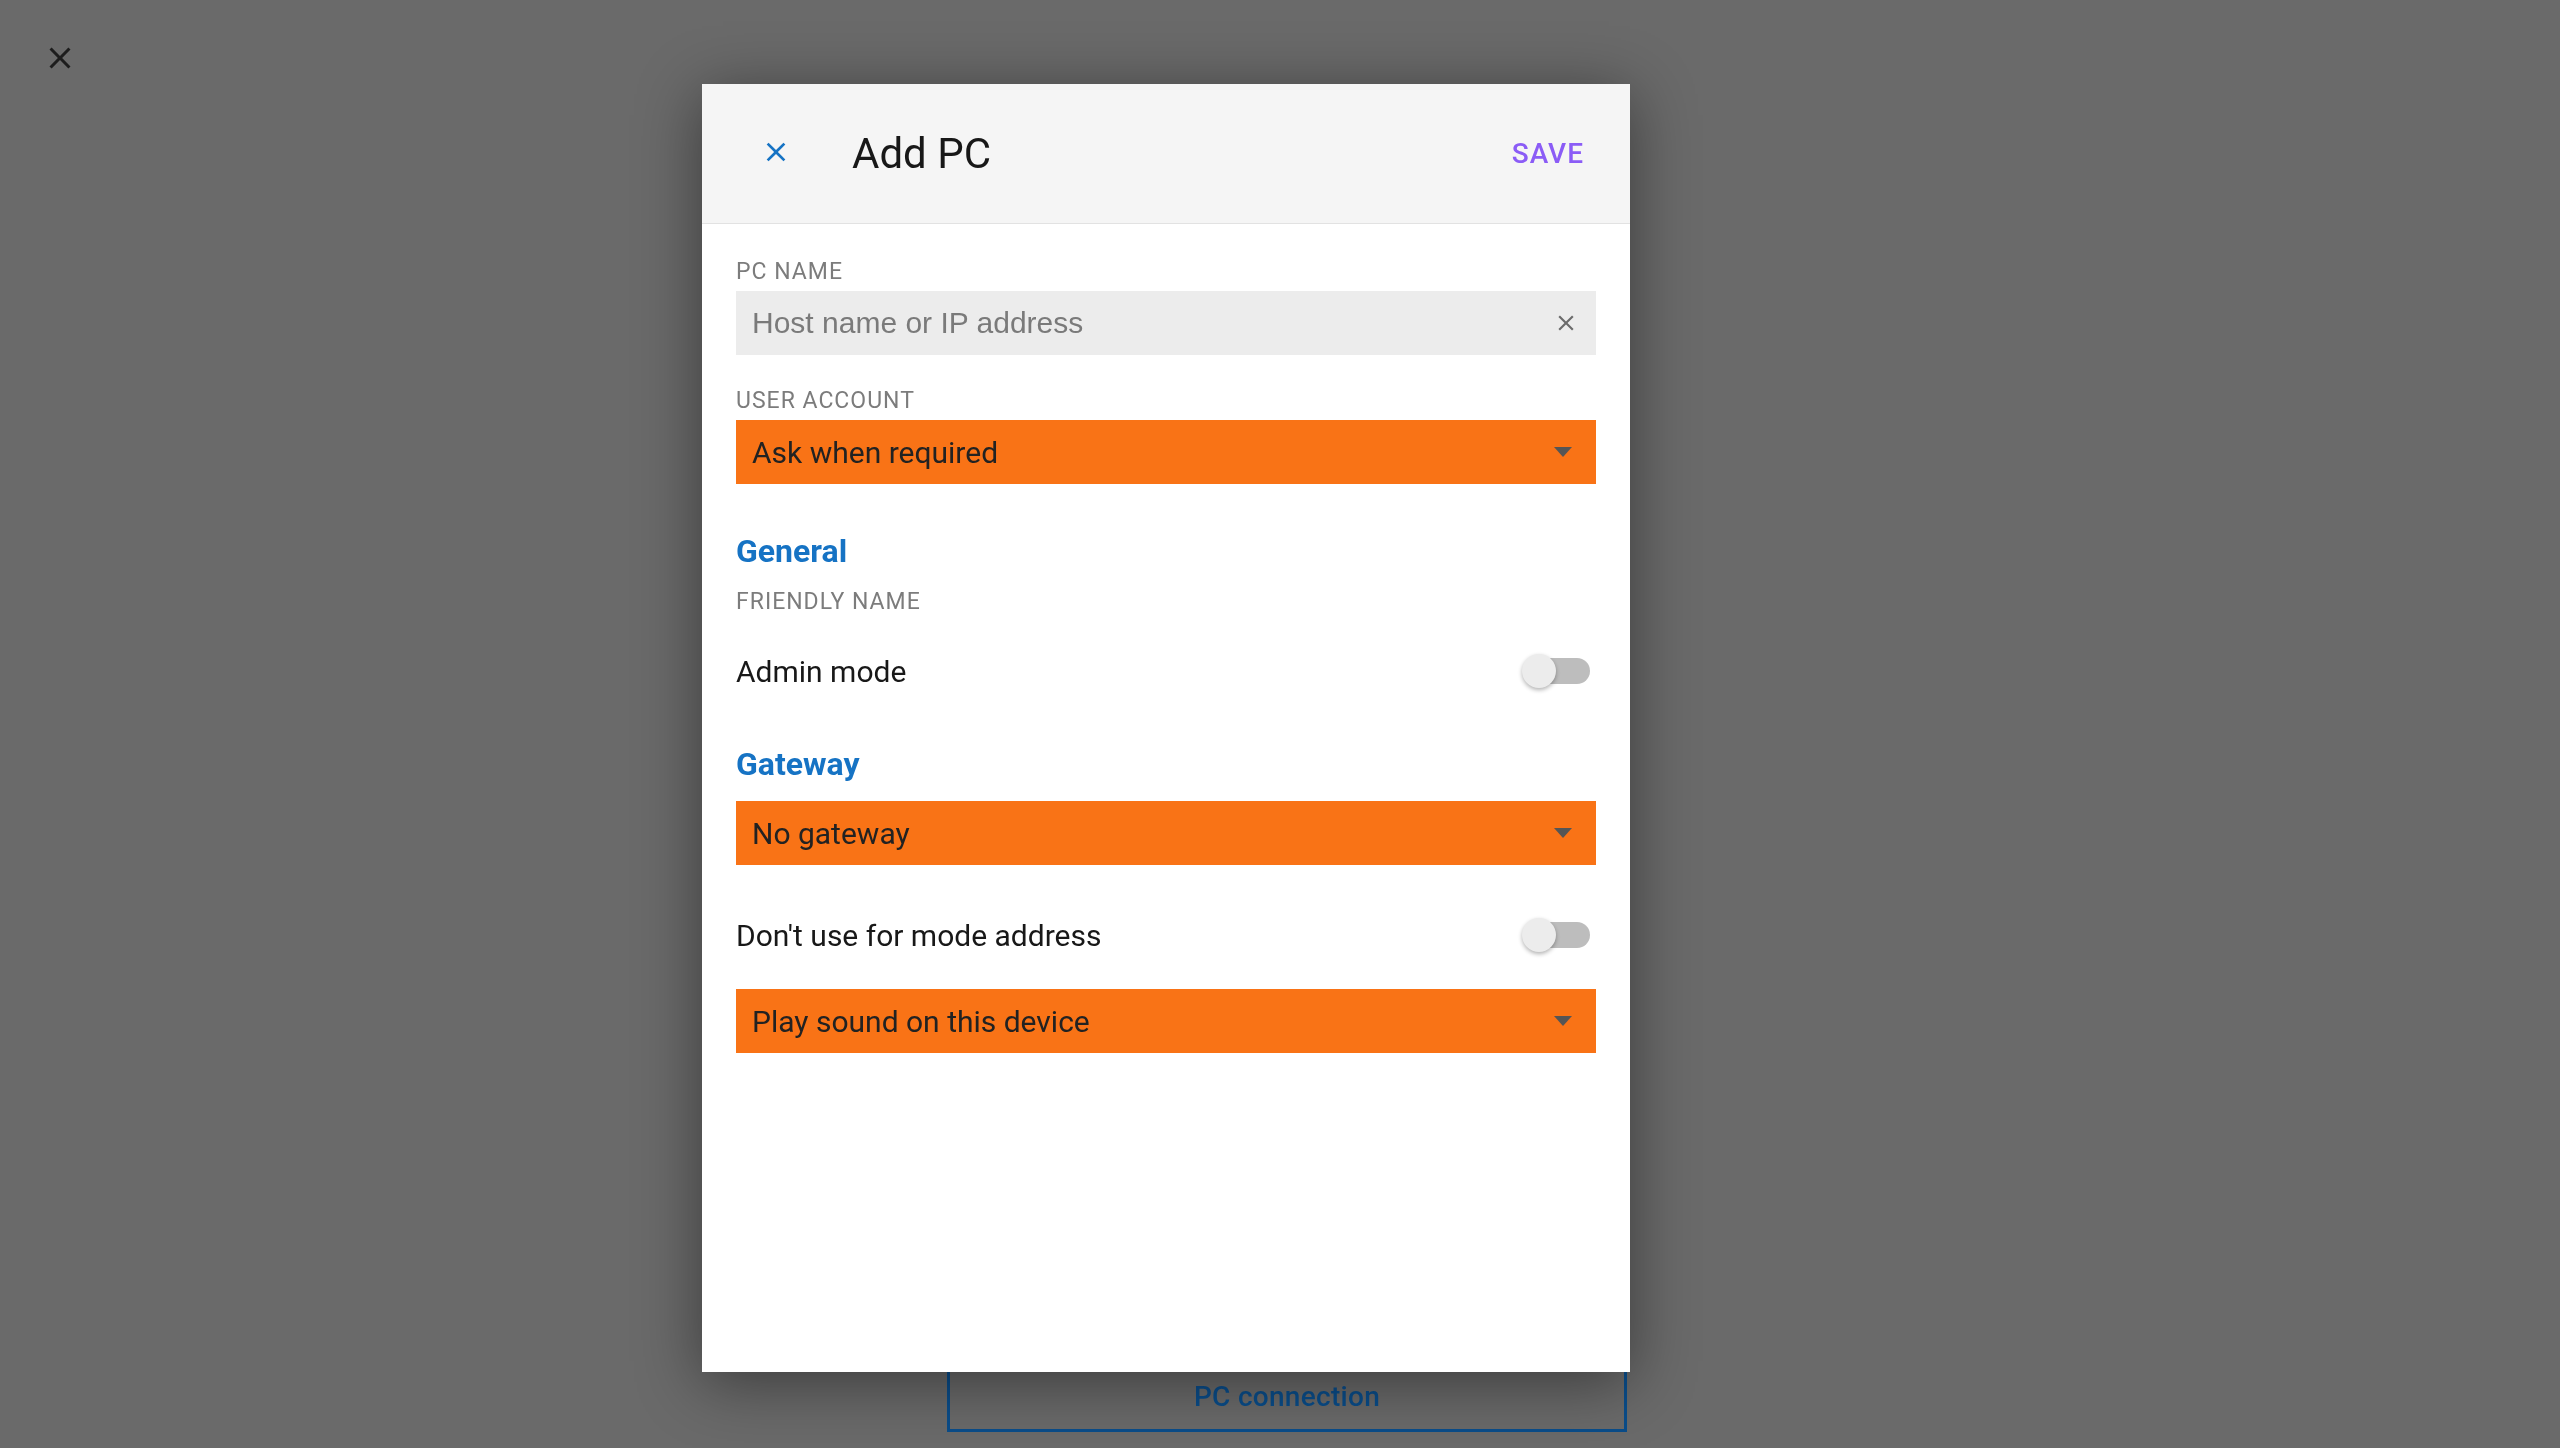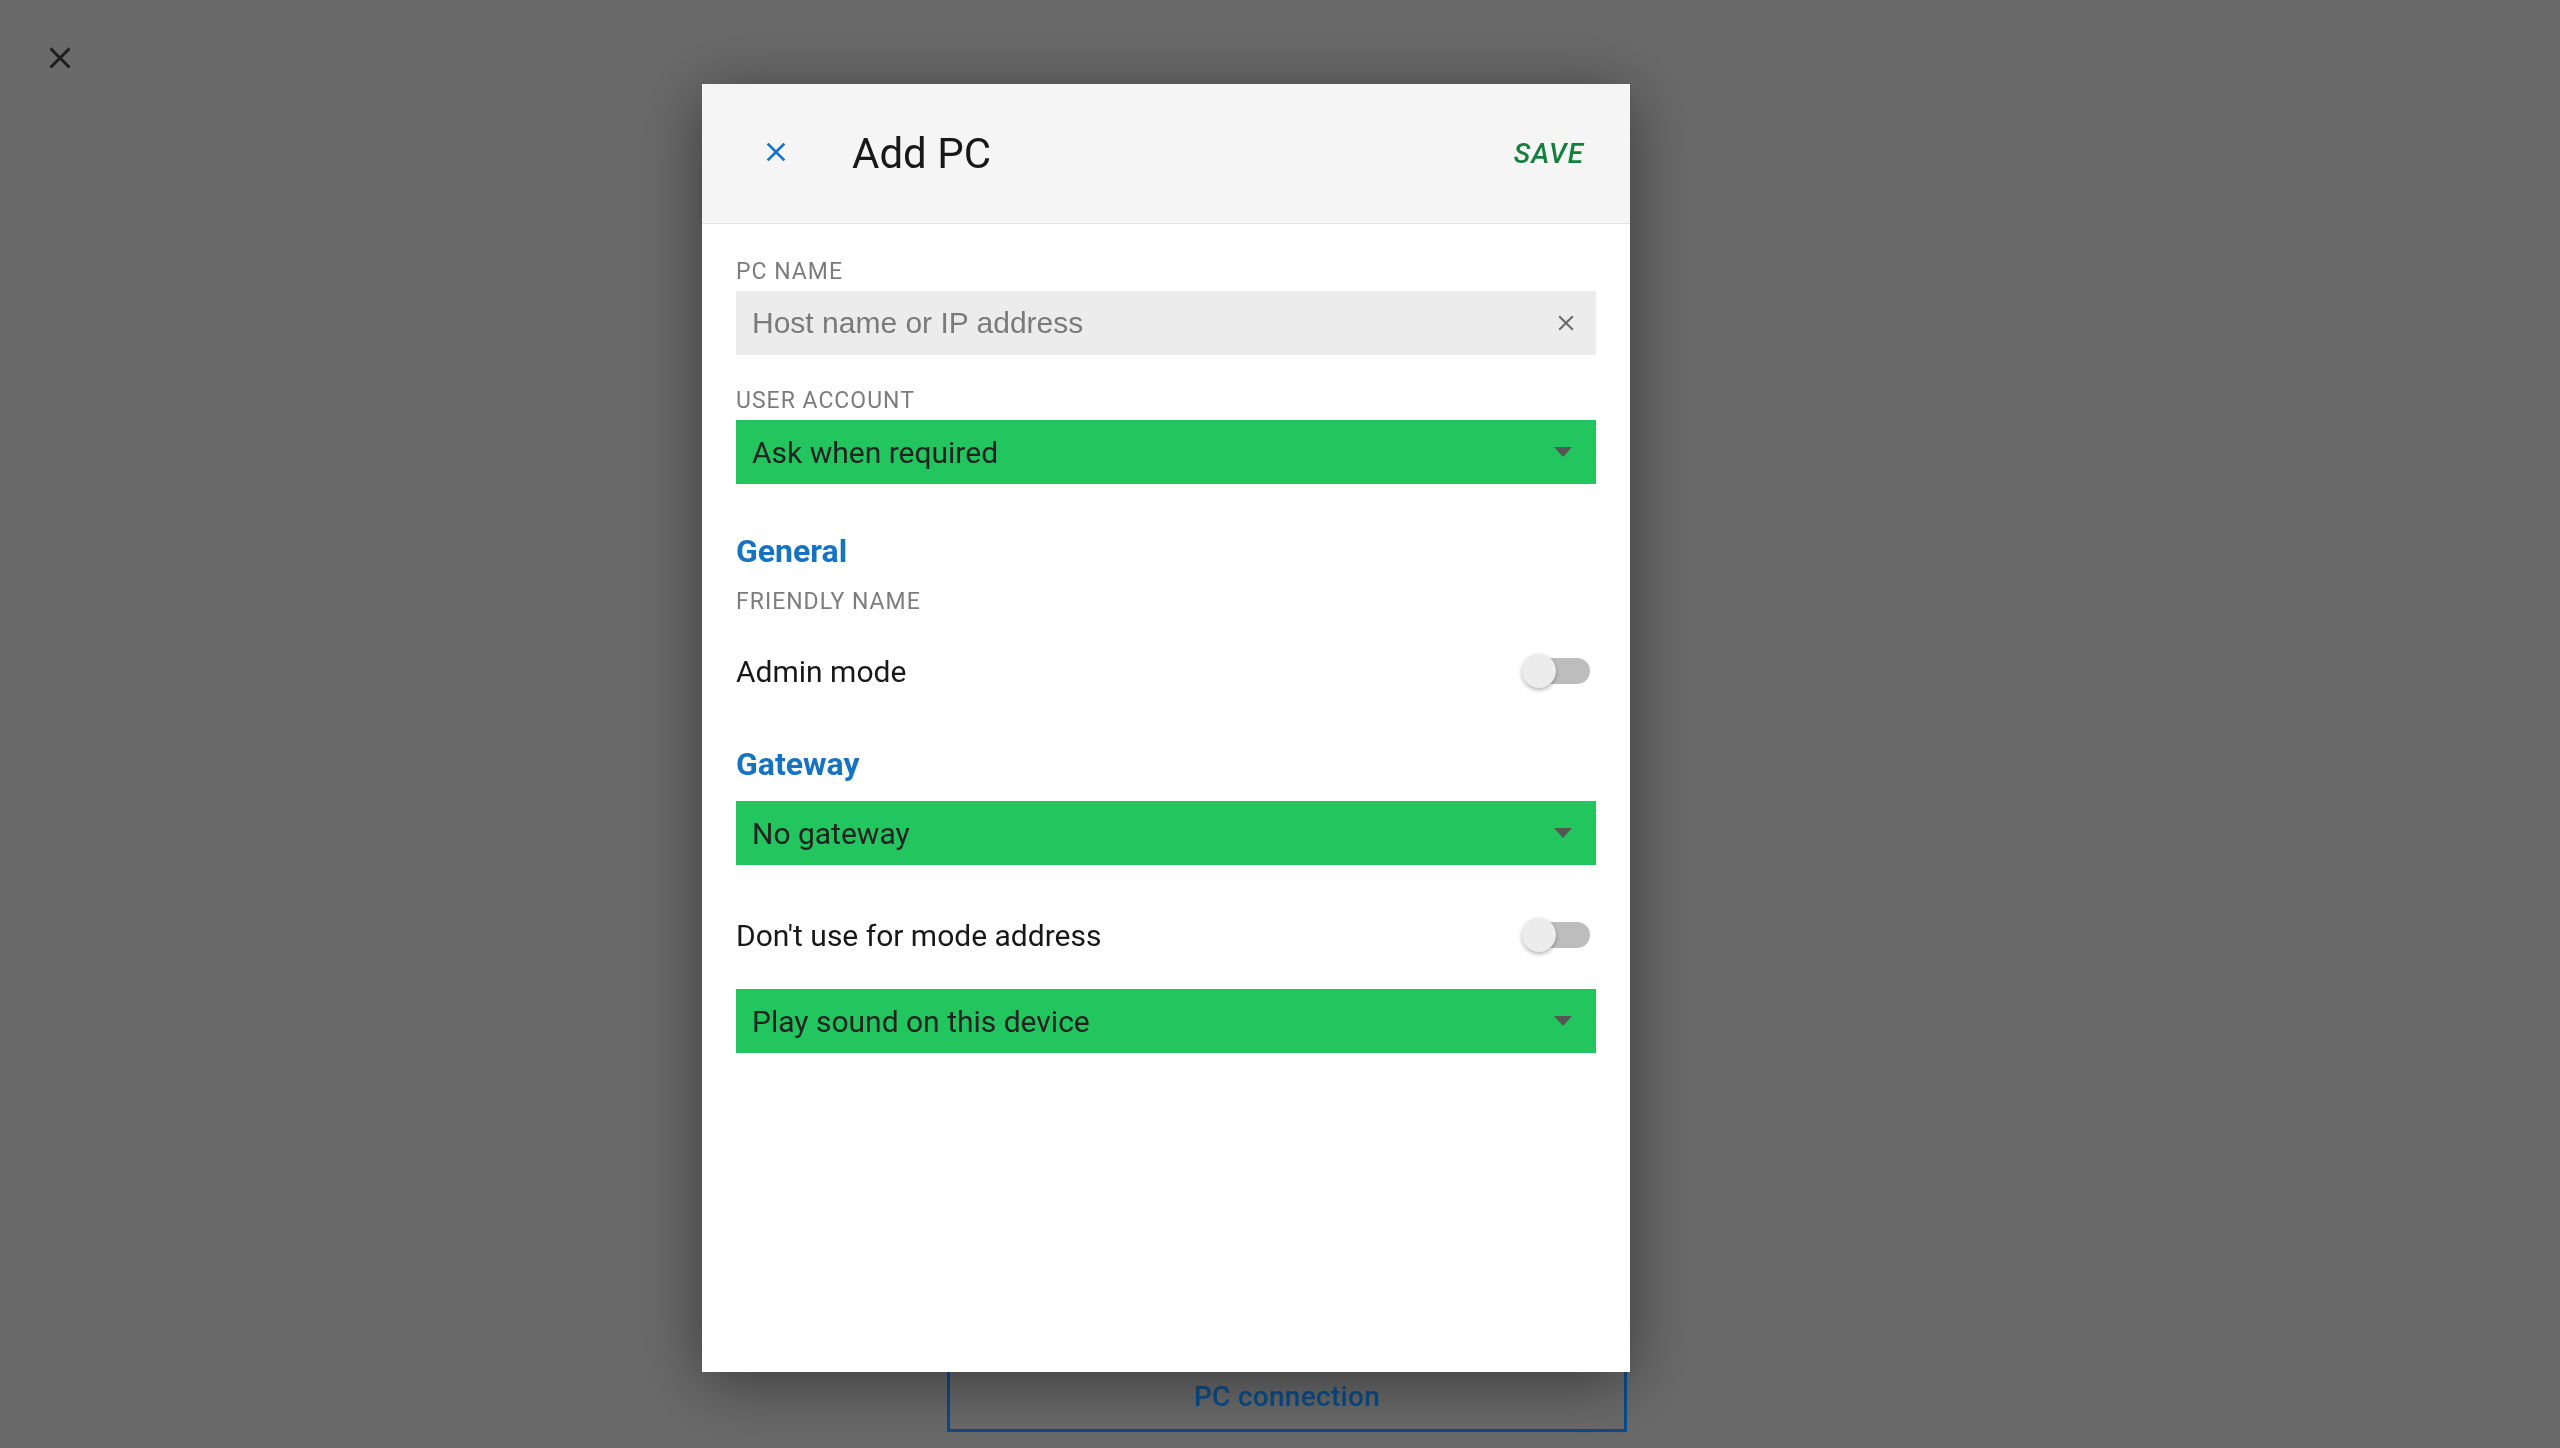--- a/index.html
+++ b/index.html
@@ -66,24 +66,23 @@
     .modal-title {
       font-size: 42px;
       font-weight: 400;
       color: #181818;
       flex: 1;
     }
     .save-btn {
       font-size: 28px;
       font-weight: 500;
       letter-spacing: 1px;
-      color: #15803d;
+      color: #8b5cf6;
       cursor: pointer;
       padding: 12px 2px;
-      font-style: italic;
     }
 
     .modal-body {
       padding: 22px 34px 0 34px;
     }
 
     .field-label {
       font-size: 23px;
       letter-spacing: 1px;
       color: #7c7c7c;
@@ -123,21 +122,21 @@
       align-items: center;
       justify-content: center;
       cursor: pointer;
       color: #6b6b6b;
     }
     .input-clear svg { width: 26px; height: 26px; }
 
     .select-wrap {
       position: relative;
       height: 64px;
-      background: #22c55e;
+      background: #f97316;
       display: flex;
       align-items: center;
       padding: 0 16px;
       cursor: pointer;
     }
     .select-value {
       flex: 1;
       font-size: 30px;
       color: #222;
     }

